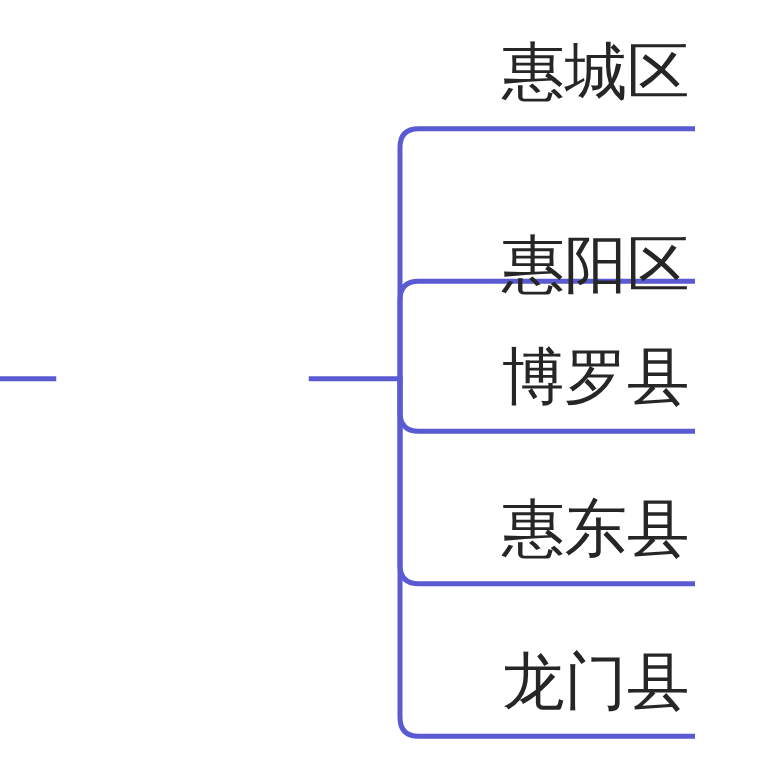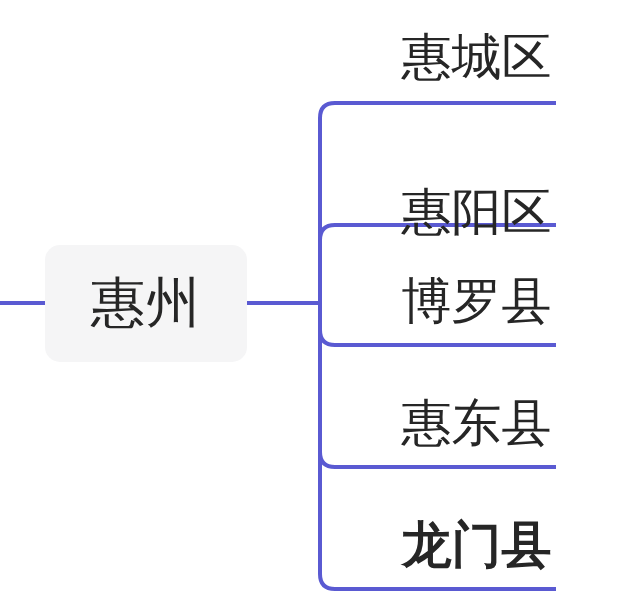--- a/index.html
+++ b/index.html
@@ -49,43 +49,40 @@
     font-size:50px;
     color:var(--text);
     white-space:nowrap;
     cursor:default;
     text-align:center;
   }
   .child-node.c0{top:29px;}
   .child-node.c1{top:151px;margin-top:33px;}
   .child-node.c2{top:273px;}
   .child-node.c3{top:395px;}
-  .child-node.c4{top:517px;font-weight:bold;}
+  .child-node.c4{top:517px;}
 </style>
 </head>
 <body>
 
 <div class="canvas">
 
   <svg class="connectors" viewBox="0 0 619 614" xmlns="http://www.w3.org/2000/svg" aria-hidden="true">
 
     <path d="M0,303 H45"></path>
 
     <path d="M247,303 H322"></path>
 
     <path d="M320,303 V118 Q320,103 335,103 H556"></path>
     <path d="M320,303 V240 Q320,225 335,225 H556"></path>
     <path d="M320,303 V330 Q320,345 335,345 H556"></path>
     <path d="M320,303 V452 Q320,467 335,467 H556"></path>
     <path d="M320,303 V574 Q320,589 335,589 H556"></path>
   </svg>
 
-  <div class="root-node">
-    <span>惠州</span>
-  </div>
 
   <div class="child-node c0">惠城区</div>
   <div class="child-node c1">惠阳区</div>
   <div class="child-node c3">惠东县</div>
   <div class="child-node c2">博罗县</div>
   <div class="child-node c4">龙门县</div>
 
 </div>
 
 </body></html>

